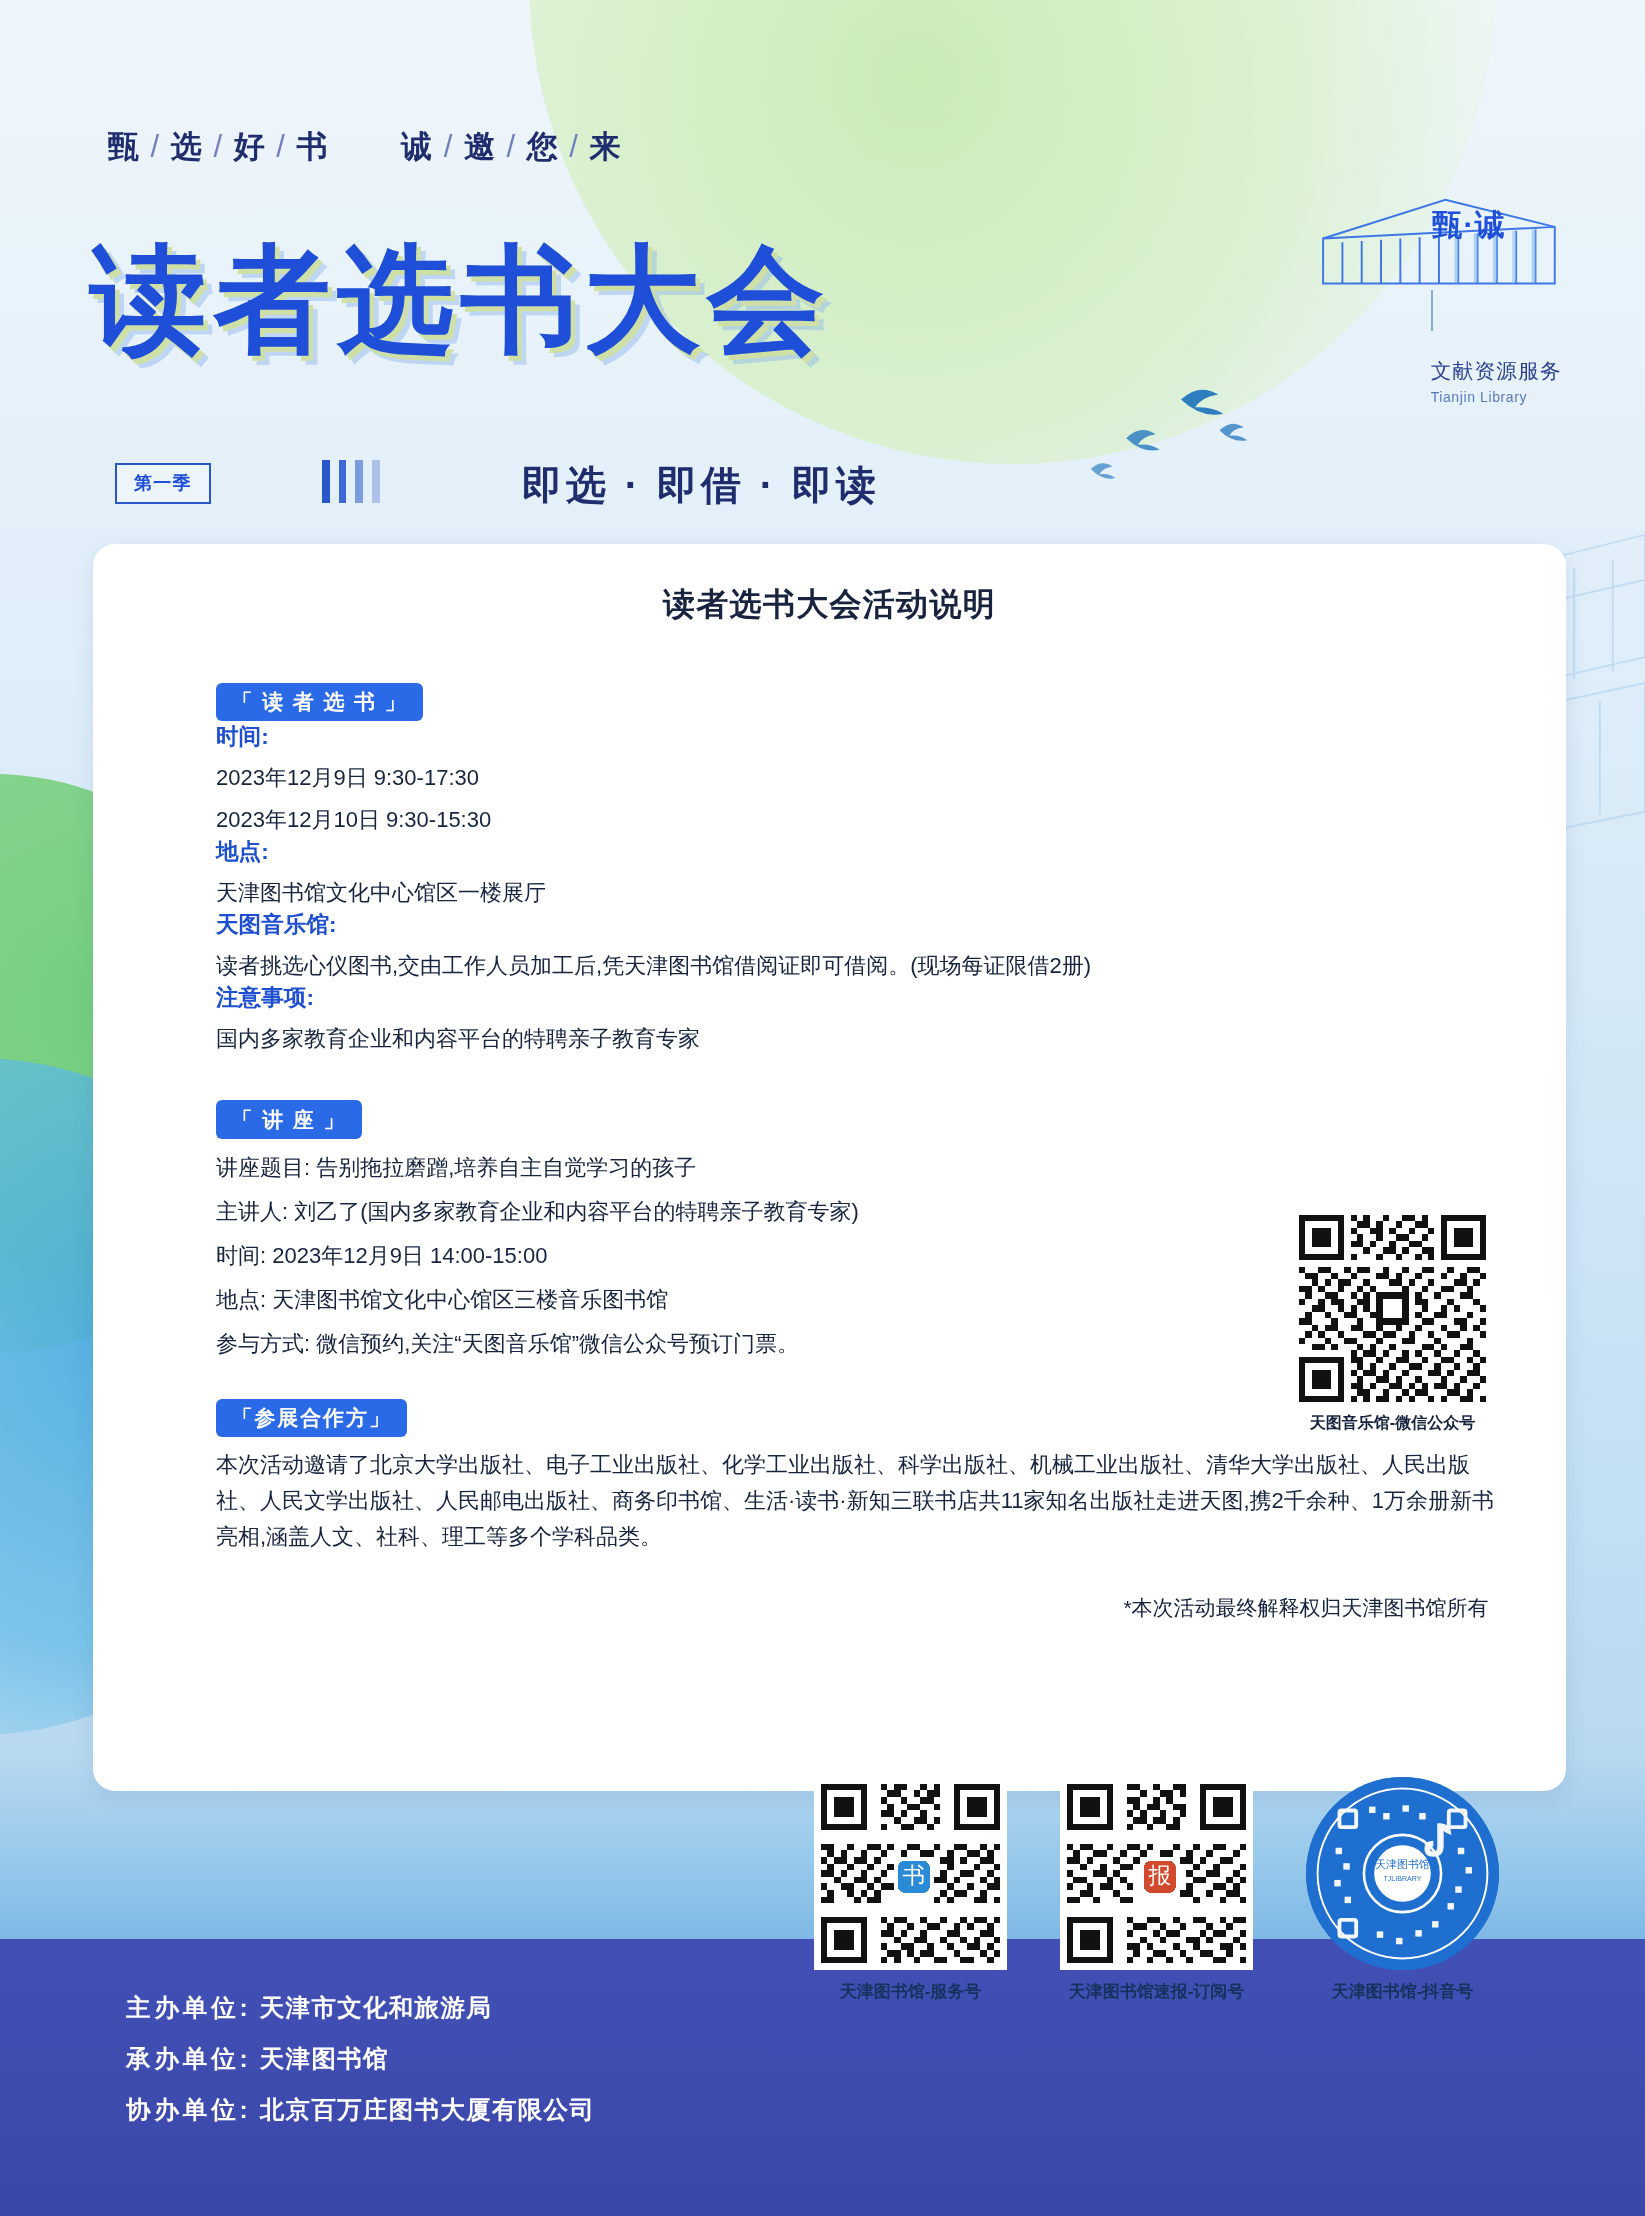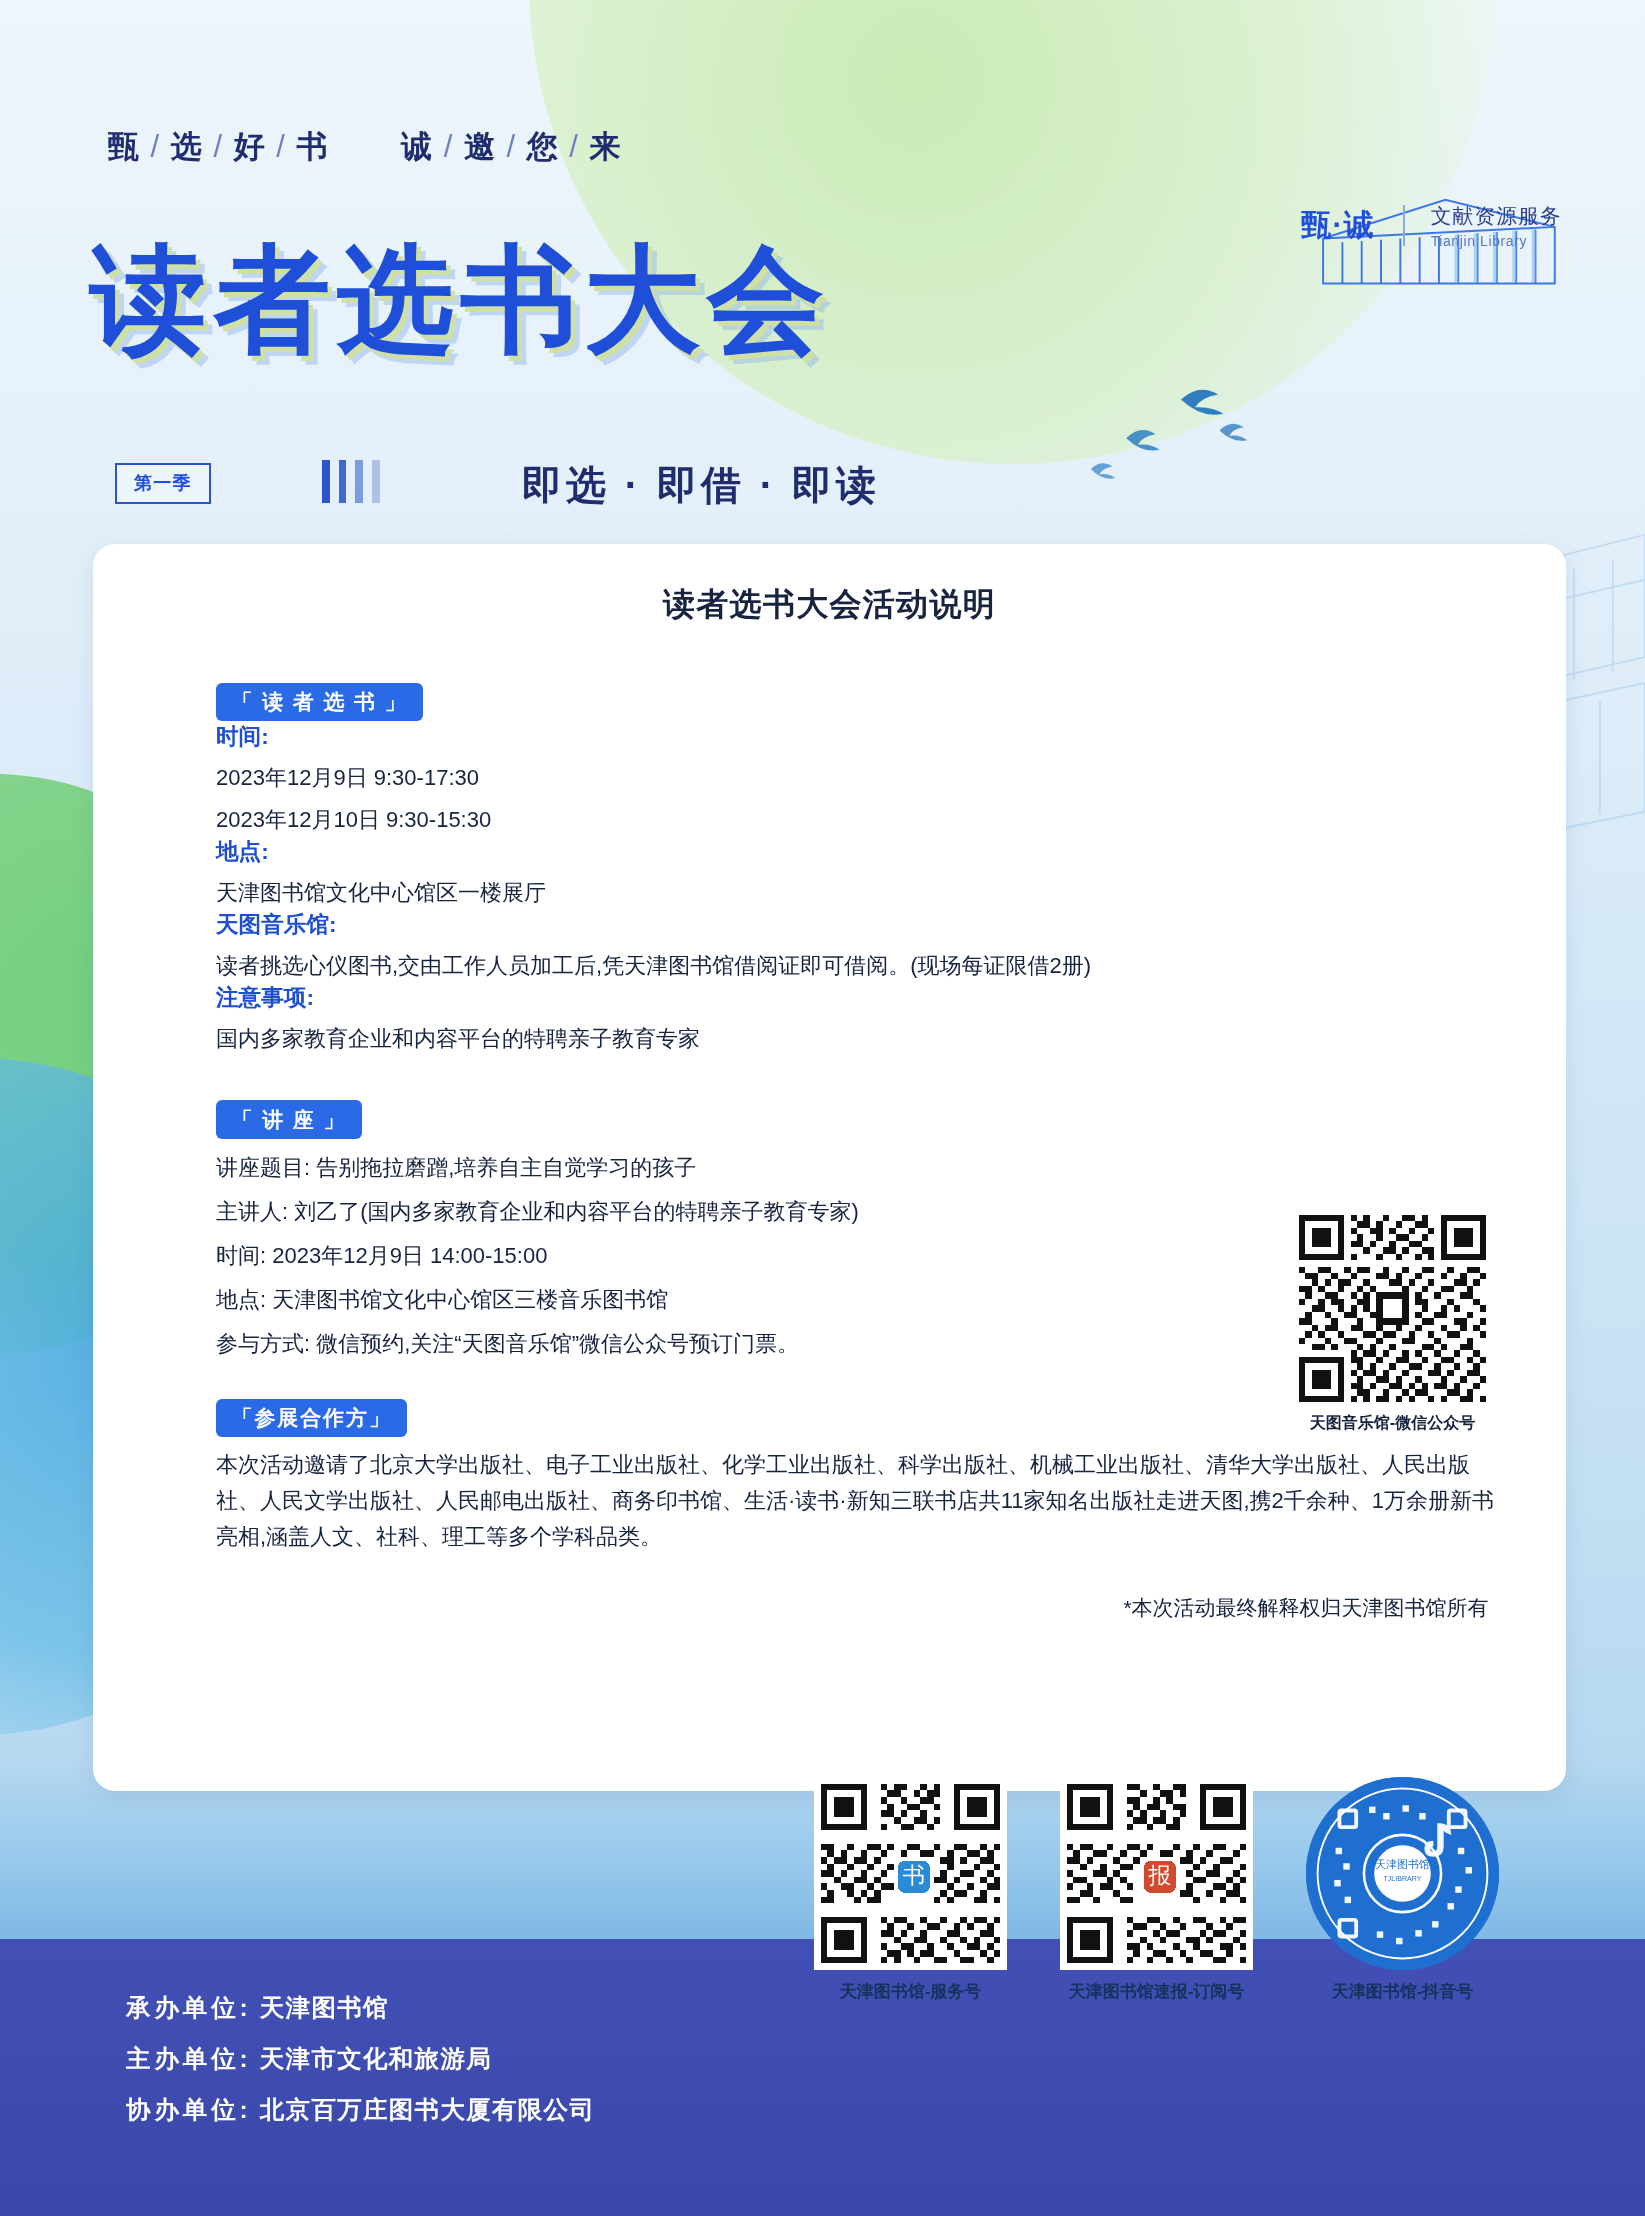--- a/index.html
+++ b/index.html
@@ -107,21 +107,21 @@
   .bars i:nth-child(2){ background:#3f68d4; }
   .bars i:nth-child(3){ background:#7d9ce0; }
   .bars i:nth-child(4){ background:#aebfe8; }
 
   .subtitle {
     position:absolute; left:522px; top:458px;
     font-size:40px; color:#1f2d6e; font-weight:bold; letter-spacing:3.9px;
   }
 
   
-  .logo-box { position:absolute; right:83px; top:187px; display:flex; align-items:center; gap:26px; }
+  .logo-box { position:absolute; right:83px; top:187px; display:flex; align-items:flex-start; gap:26px;flex-direction:column; }
   .logo-mark { width:77px; height:77px; display:flex; align-items:center; justify-content:center; }
   .logo-zc { font-size:30px; font-weight:bold; color:#1f4fd8; letter-spacing:1.3px; }
   .logo-div { width:1.9px; height:41px; background:#8fa8da; }
   .logo-txt-cn { font-size:20.6px; color:#2a3f8f; letter-spacing:1.3px; }
   .logo-txt-en { font-size:14px; color:#5a78c0; letter-spacing:0.6px; margin-top:3.9px; }
 
   .lib-illus { position:absolute; right:77px; top:187px; width:271px; height:148px; opacity:0.9; }
 
   .birds { position:absolute; right:361px; top:361px; width:219px; height:148px; }
 
@@ -885,26 +885,26 @@
             <path d="M210 72 q16 2 16 18 q-8 -2 -12 -6 l0 24 q0 16 -16 16 q-14 0 -14 -13 q0 -12 14 -12 l0 9 q-5 0 -5 4 q0 4 5 4 q6 0 6 -8 l0 -36 Z"></path>
           </g>
         </svg>
       </div>
       <div class="cap">天津图书馆-抖音号</div>
     </div>
   </div>
 
   <div class="footer">
     <div class="frow">
+      <span class="k">主办单位:</span>
+      <span>天津市文化和旅游局</span>
+    </div>
+    <div class="frow">
       <span class="k">承办单位:</span>
       <span>天津图书馆</span>
-    </div>
-    <div class="frow">
-      <span class="k">主办单位:</span>
-      <span>天津市文化和旅游局</span>
     </div>
     <div class="frow">
       <span class="k">协办单位:</span>
       <span>北京百万庄图书大厦有限公司</span>
     </div>
   </div>
 
 </div>
 
 

